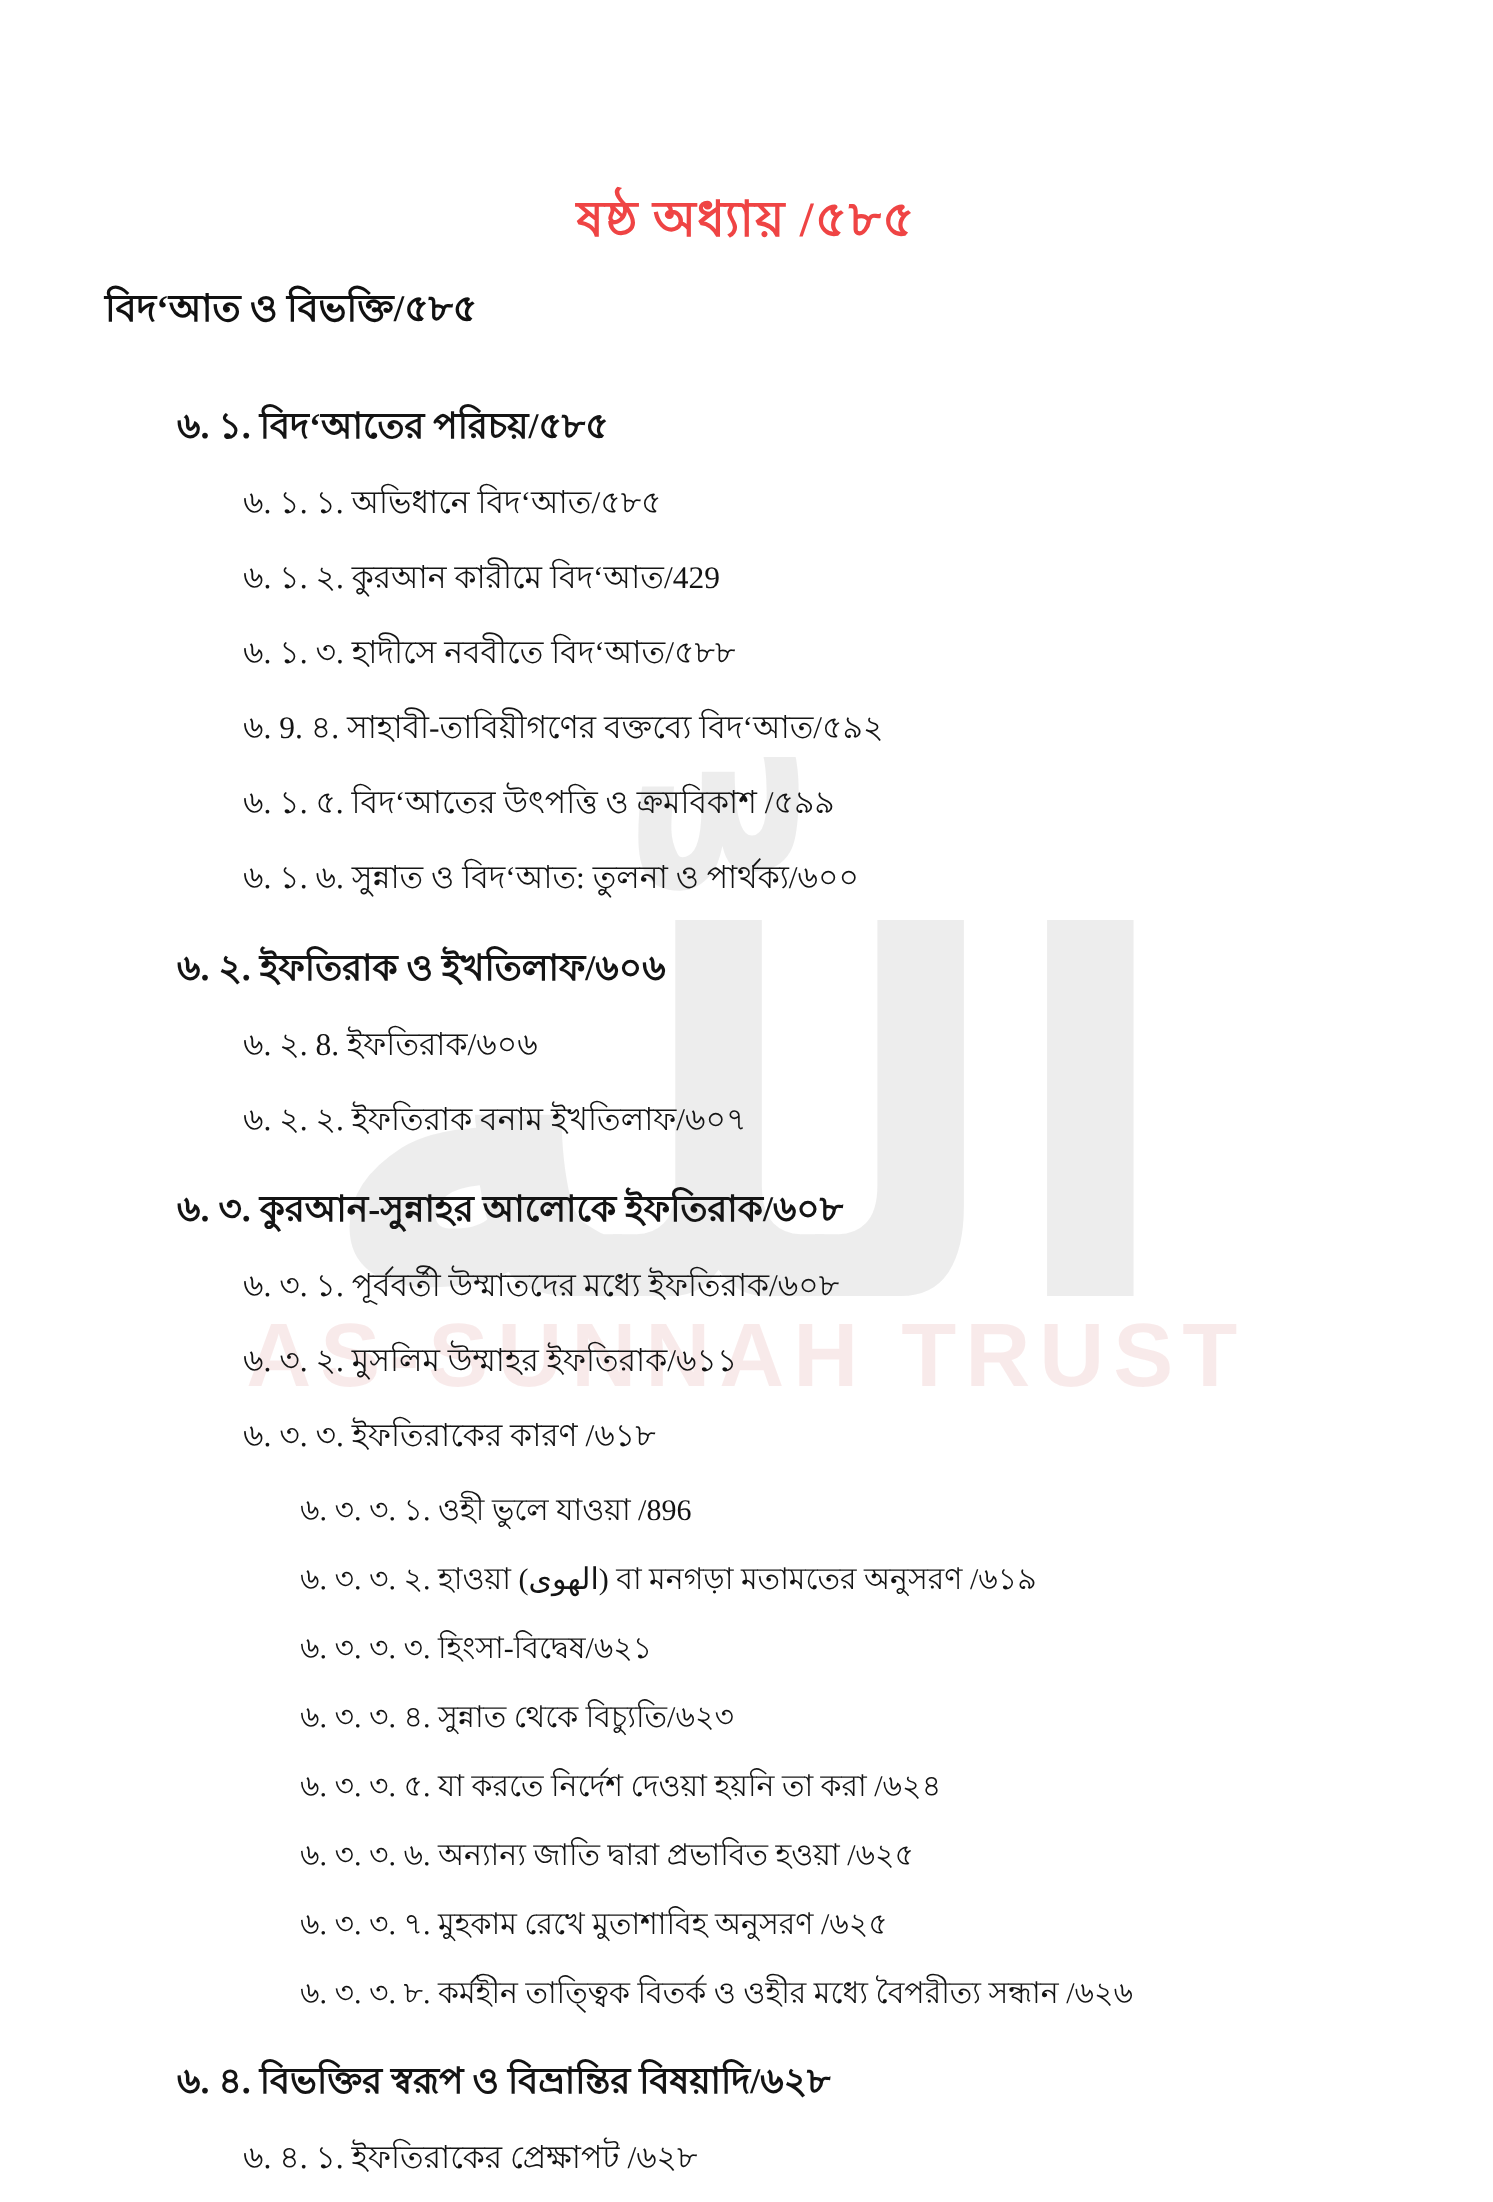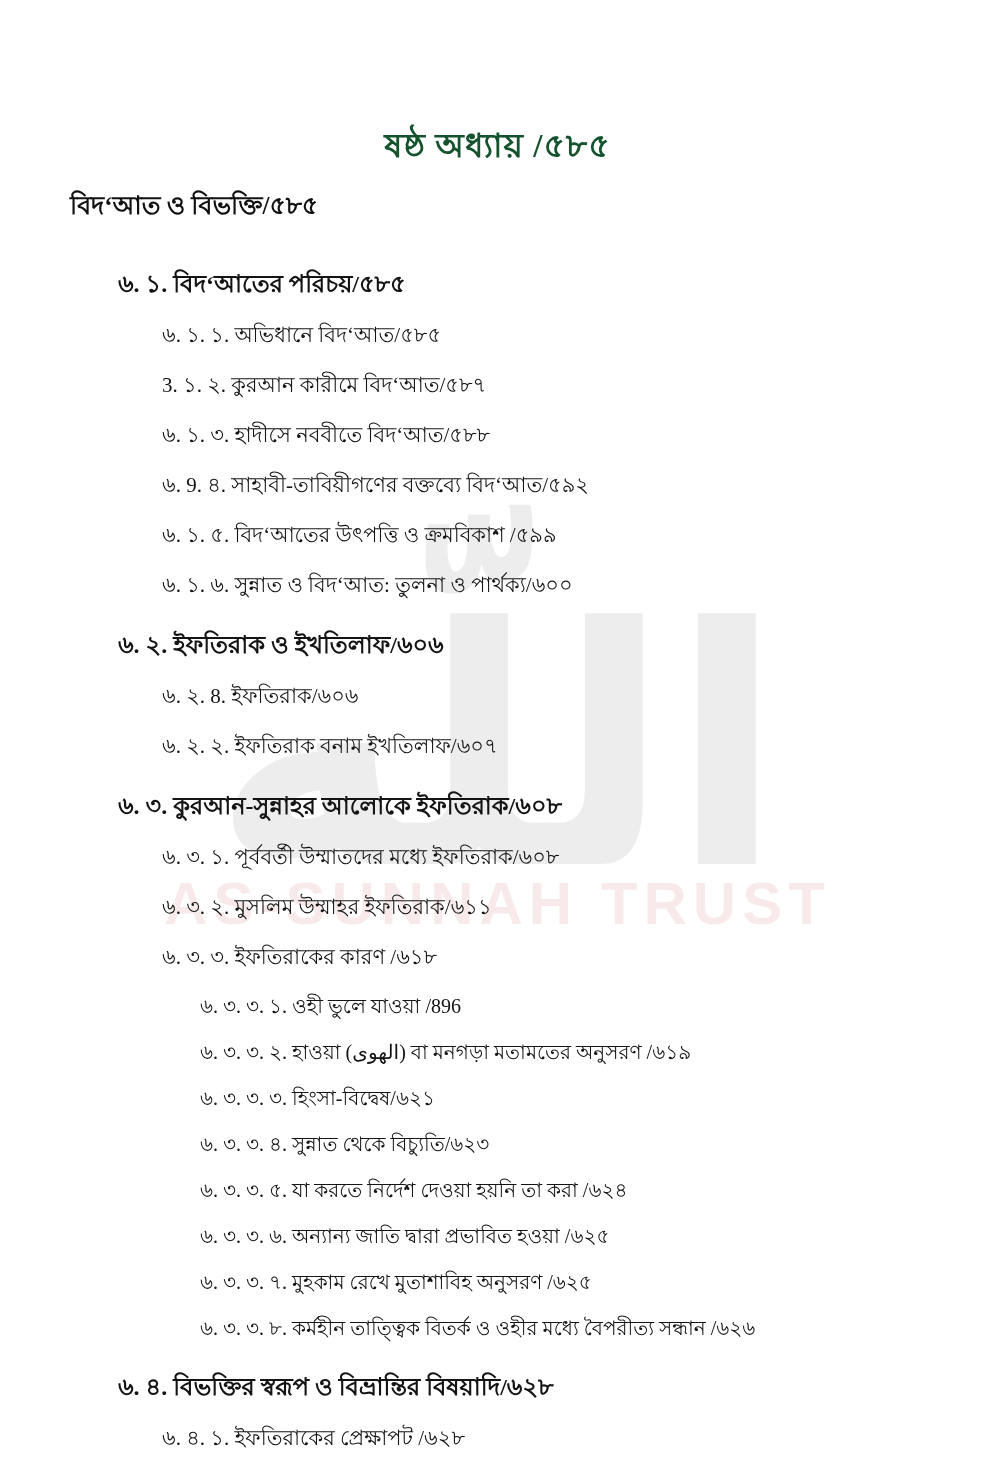--- a/index.html
+++ b/index.html
@@ -53,21 +53,21 @@
     padding: 120px 70px 40px 70px;
     box-sizing: border-box;
   }
 
   .chapter-title {
     text-align: center;
     font-size: 33px;
     font-weight: 700;
     letter-spacing: 1px;
     margin: 0 0 10px 0;
-    color: #14532d;
+    color: #ef4444;
   }
   .chapter-subtitle {
     font-size: 25px;
     font-weight: 700;
     margin: 0 0 36px 0;
     color: #111;
   }
 
   .toc {
     margin: 0;
@@ -116,21 +116,21 @@
 </div>
 
 <div class="page">
 
   <h1 class="chapter-title">ষষ্ঠ অধ্যায় /৫৮৫</h1>
   <h2 class="chapter-subtitle">বিদ‘আত ও বিভক্তি/৫৮৫</h2>
 
   <ul class="toc" id="toc-list">
       <li class="toc-entry lvl1">৬. ১. বিদ‘আতের পরিচয়/৫৮৫</li>
       <li class="toc-entry lvl2">৬. ১. ১. অভিধানে বিদ‘আত/৫৮৫</li>
-      <li class="toc-entry lvl2">3. ১. ২. কুরআন কারীমে বিদ‘আত/৫৮৭</li>
+      <li class="toc-entry lvl2">৬. ১. ২. কুরআন কারীমে বিদ‘আত/429</li>
       <li class="toc-entry lvl2">৬. ১. ৩. হাদীসে নববীতে বিদ‘আত/৫৮৮</li>
       <li class="toc-entry lvl2">৬. 9. ৪. সাহাবী-তাবিয়ীগণের বক্তব্যে বিদ‘আত/৫৯২</li>
       <li class="toc-entry lvl2">৬. ১. ৫. বিদ‘আতের উৎপত্তি ও ক্রমবিকাশ /৫৯৯</li>
       <li class="toc-entry lvl2">৬. ১. ৬. সুন্নাত ও বিদ‘আত: তুলনা ও পার্থক্য/৬০০</li>
       <li class="toc-entry lvl1">৬. ২. ইফতিরাক ও ইখতিলাফ/৬০৬</li>
       <li class="toc-entry lvl2">৬. ২. 8. ইফতিরাক/৬০৬</li>
       <li class="toc-entry lvl2">৬. ২. ২. ইফতিরাক বনাম ইখতিলাফ/৬০৭</li>
       <li class="toc-entry lvl1">৬. ৩. কুরআন-সুন্নাহর আলোকে ইফতিরাক/৬০৮</li>
       <li class="toc-entry lvl2">৬. ৩. ১. পূর্ববর্তী উম্মাতদের মধ্যে ইফতিরাক/৬০৮</li>
       <li class="toc-entry lvl2">৬. ৩. ২. মুসলিম উম্মাহর ইফতিরাক/৬১১</li>

